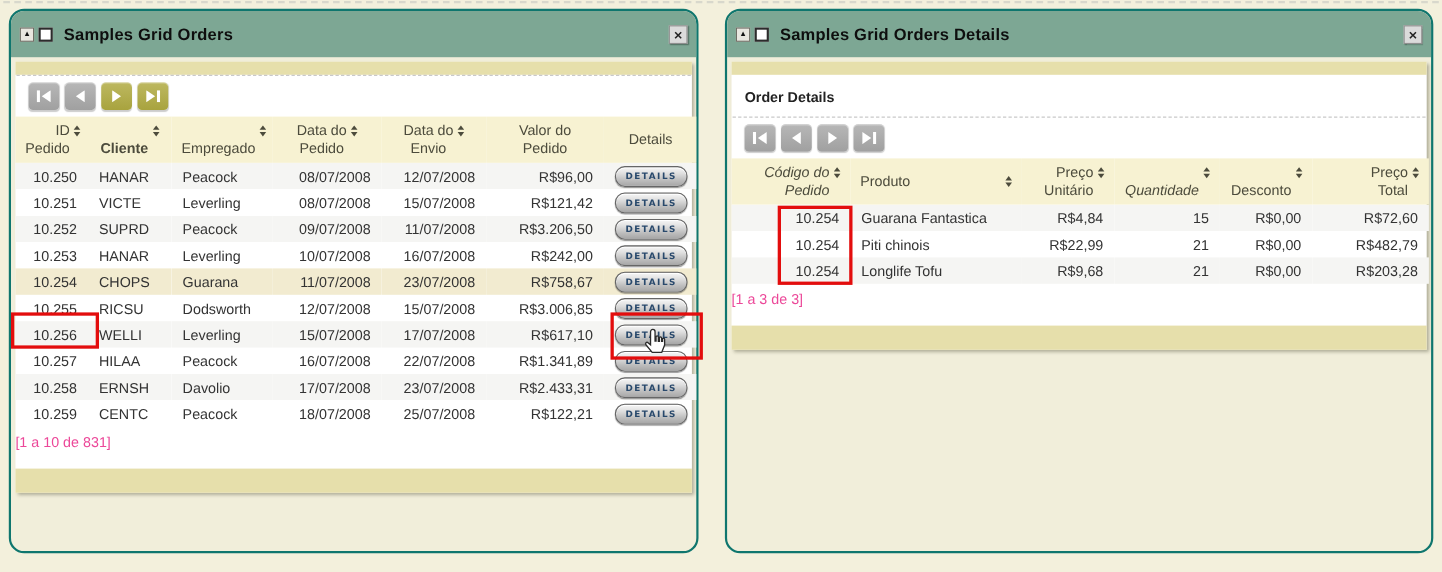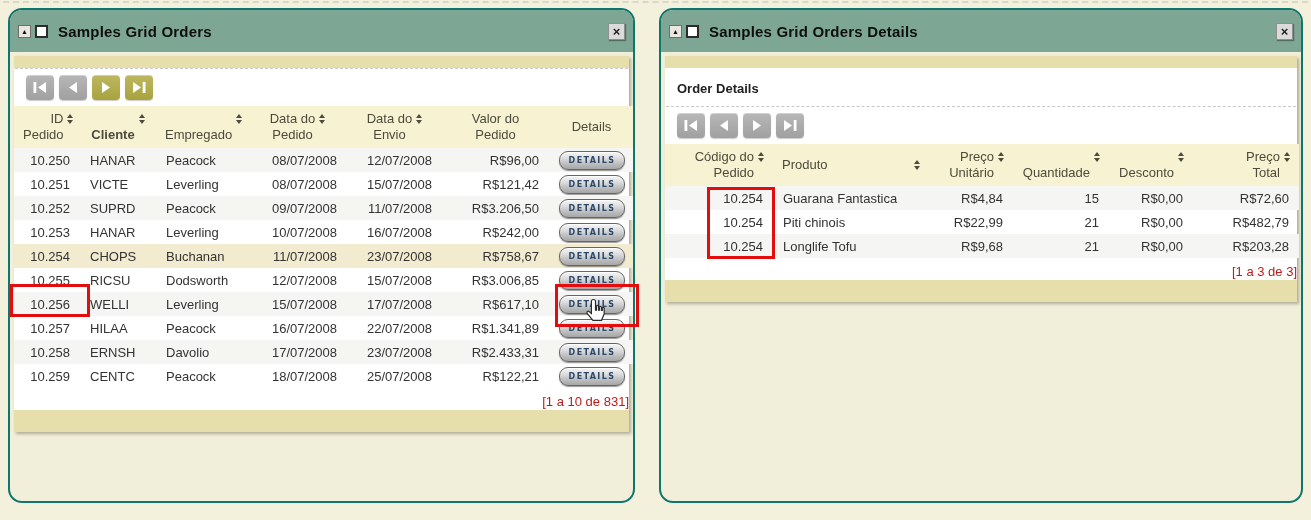--- a/index.html
+++ b/index.html
@@ -49,21 +49,21 @@
   .sort i.up{border-bottom:4.5px solid #4c4b3c}
   .sort i.dn{border-top:4.5px solid #4c4b3c}
 
   td{height:24px;padding:2px 10px;color:#333;box-sizing:border-box;white-space:nowrap;overflow:hidden}
   .al-right{text-align:right}
   .al-left{text-align:left}
   .al-center{text-align:center}
   tbody tr:nth-child(odd) td{background:#f5f5f3}
   tbody tr.selected td{background:#f2ebd0}
 
-  .pag{text-align:right;font-size:13px;color:#b91c1c;padding:6px 0 0;height:16px}
+  .pag{text-align:left;font-size:13px;color:#ec4899;padding:6px 0 16px;height:16px}
 
   .details-btn{width:66px;height:19px;border-radius:9px;border:1px solid #666;cursor:pointer;
     background:linear-gradient(180deg,#f7f7f7 0%,#dedede 35%,#bdbdbd 70%,#a6a6a6 100%);
     color:#29496c;font-weight:bold;font-size:8px;letter-spacing:1.4px;
     font-family:"DejaVu Sans",sans-serif;box-shadow:0 1px 1px rgba(0,0,0,.4),inset 0 1px 0 #fff;padding:0}
 
   
   .ann{position:absolute;border:3px solid #e30d0d;z-index:8;pointer-events:none}
   #ann-order-id{left:10px;top:284px;width:74px;height:27px}
   #ann-details-btn{left:555px;top:284px;width:78px;height:37px}
@@ -194,21 +194,21 @@
             <td class="al-left">HANAR</td>
             <td class="al-left">Leverling</td>
             <td class="al-right">10/07/2008</td>
             <td class="al-right">16/07/2008</td>
             <td class="al-right">R$242,00</td>
             <td class="al-center"><button class="details-btn">DETAILS</button></td>
           </tr>
           <tr class="selected">
             <td class="al-right">10.254</td>
             <td class="al-left">CHOPS</td>
-            <td class="al-left">Buchanan</td>
+            <td class="al-left">Guarana</td>
             <td class="al-right">11/07/2008</td>
             <td class="al-right">23/07/2008</td>
             <td class="al-right">R$758,67</td>
             <td class="al-center"><button class="details-btn">DETAILS</button></td>
           </tr>
           <tr>
             <td class="al-right">10.255</td>
             <td class="al-left">RICSU</td>
             <td class="al-left">Dodsworth</td>
             <td class="al-right">12/07/2008</td>
@@ -290,21 +290,21 @@
       <button class="navbtn off">
         <svg width="14" height="11" viewBox="0 0 14 11">
             <path d="M1 0 v11 L9 5.5 Z" fill="#fff"></path>
             <rect x="10.7" y="0" width="2.8" height="11" fill="#fff"></rect>
           </svg>
       </button>
     </div>
     <table>
       <thead>
           <tr>
-            <th class="al-right" style="width: 108px;"><div class="th-flex">
+            <th class="al-right" style="width: 108px; font-style: italic;"><div class="th-flex">
                 <span class="th-label">Código do
 Pedido</span>
                 <span class="sort">
                   <i class="up"></i>
                   <i class="dn"></i>
                 </span>
               </div></th>
             <th class="al-left" style="width: 156px;">
               <div class="th-flex far">
                 <span class="th-label">Produto</span>
@@ -315,21 +315,21 @@
               </div>
             </th>
             <th class="al-right" style="width: 84px;"><div class="th-flex">
                 <span class="th-label">Preço
 Unitário</span>
                 <span class="sort">
                   <i class="up"></i>
                   <i class="dn"></i>
                 </span>
               </div></th>
-            <th class="al-right" style="width: 96px;"><div class="th-flex">
+            <th class="al-right" style="width: 96px; font-style: italic;"><div class="th-flex">
                 <span class="th-label">
 Quantidade</span>
                 <span class="sort">
                   <i class="up"></i>
                   <i class="dn"></i>
                 </span>
               </div></th>
             <th class="al-right" style="width: 84px; text-decoration: underline;"><div class="th-flex">
                 <span class="th-label">
 Desconto</span>

